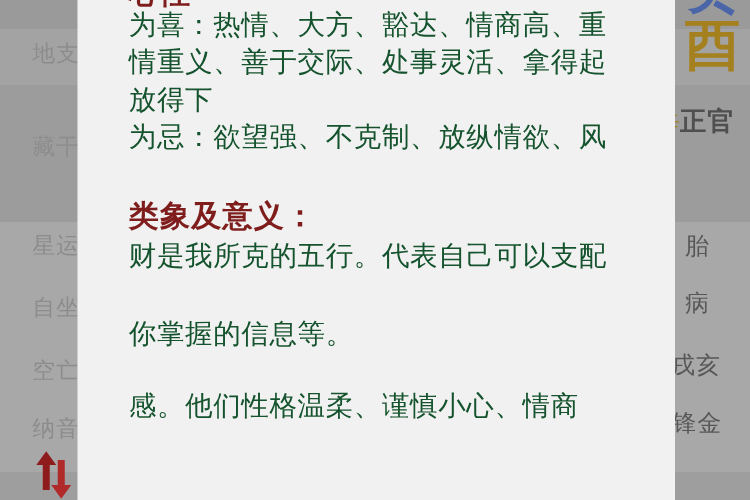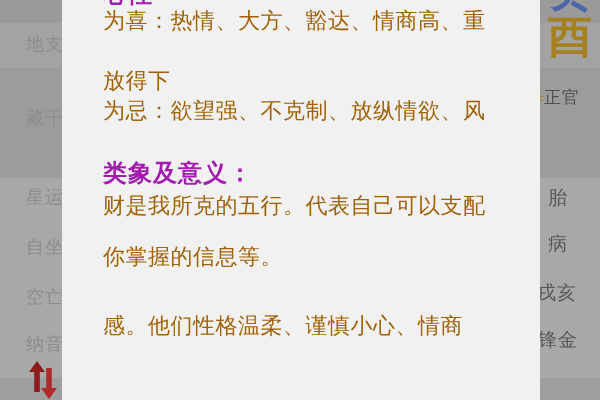--- a/index.html
+++ b/index.html
@@ -24,33 +24,33 @@
   .stem-char{
     position:absolute;left:2px;top:-34px;width:56px;text-align:center;
     font-size:46px;line-height:46px;font-weight:700;color:#4a66a8;
   }
   .branch-char{
     position:absolute;left:2px;top:13px;width:56px;text-align:center;
     font-size:44px;line-height:48px;font-weight:700;color:#a5801f;
   }
   .hidden-row{position:absolute;left:-14px;top:86px;white-space:nowrap;line-height:22px;}
   .hidden-stem{font-size:18px;color:#a5801f;}
-  .ten-god{font-size:17px;color:#4f4f4f;letter-spacing:1px;}
+  .ten-god{font-size:21px;color:#4f4f4f;letter-spacing:1px;font-weight:bold;}
   .bg-small{position:absolute;font-size:19px;color:#575757;letter-spacing:1px;
     white-space:nowrap;line-height:22px;}
   
   .modal{
     position:absolute;left:62px;top:0;width:478px;height:400px;
     background:#f1f1f1;overflow:hidden;z-index:5;
   }
   .m-line{
     position:absolute;left:41px;right:35px;font-size:22px;line-height:26px;
-    letter-spacing:0.5px;color:#a16207;white-space:nowrap;
+    letter-spacing:0.5px;color:#14532d;white-space:nowrap;
   }
-  .m-heading{font-weight:700;color:#a21caf;font-size:24px;letter-spacing:1px;}
+  .m-heading{font-weight:700;color:#7f1d1d;font-size:24px;letter-spacing:1px;}
 </style>
 </head>
 <body>
 
 <div class="screen">
 
   <div class="bg-layer">
 
     <div class="row-label" style="top:33px">地支</div>
     <div class="row-label" style="top:107px">藏干</div>
@@ -78,23 +78,24 @@
       <div class="bg-small" style="left:8px;top:232px">病</div>
       <div class="bg-small" style="left:-3px;top:281px">戌亥</div>
       <div class="bg-small" style="left:-22px;top:328px">剑锋金</div>
     </div>
   </div>
 
   <div class="modal">
     <div class="m-line m-heading" style="top:-18px;line-height:24px">心性</div>
 
     <div class="m-line" style="top:8px">为喜：热情、大方、豁达、情商高、重</div>
+    <div class="m-line" style="top:38px">情重义、善于交际、处事灵活、拿得起</div>
     <div class="m-line" style="top:68px">放得下</div>
     <div class="m-line" style="top:98px">为忌：欲望强、不克制、放纵情欲、风</div>
 
     <div class="m-line m-heading" style="top:160px">类象及意义：</div>
 
     <div class="m-line" style="top:193px">财是我所克的五行。代表自己可以支配</div>
-    <div class="m-line" style="top:244px">你掌握的信息等。</div>
+    <div class="m-line" style="top:255px">你掌握的信息等。</div>
     <div class="m-line" style="top:313px">感。他们性格温柔、谨慎小心、情商</div>
   </div>
 
 </div>
 
 </body></html>

